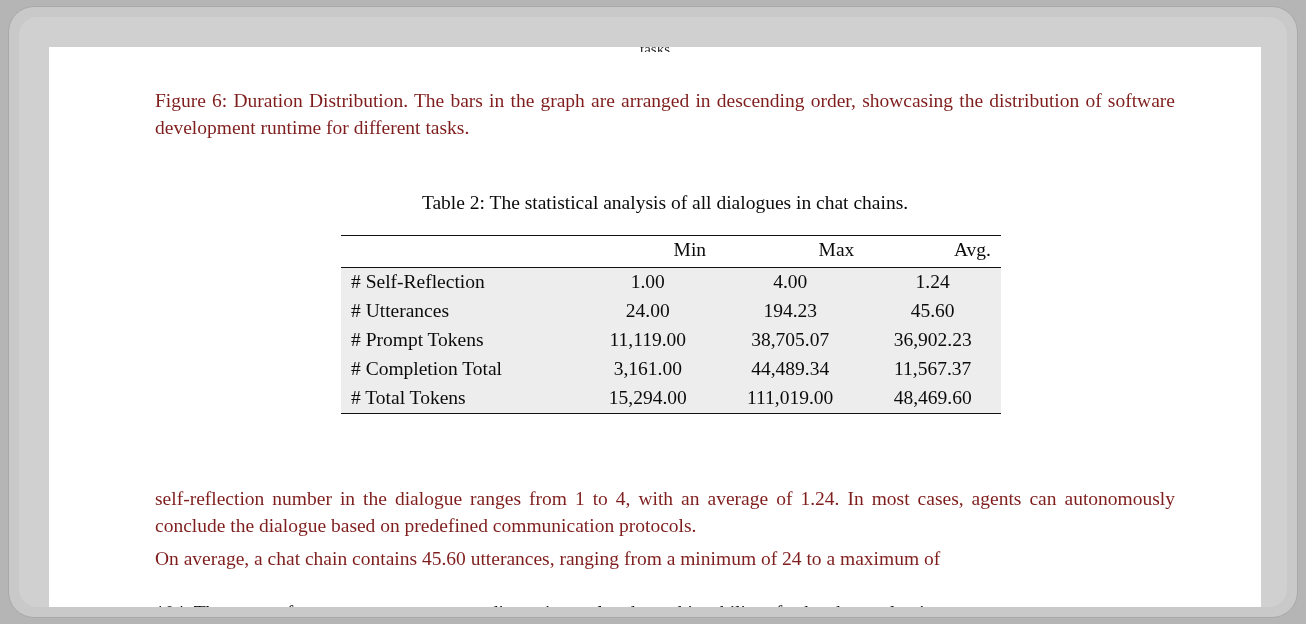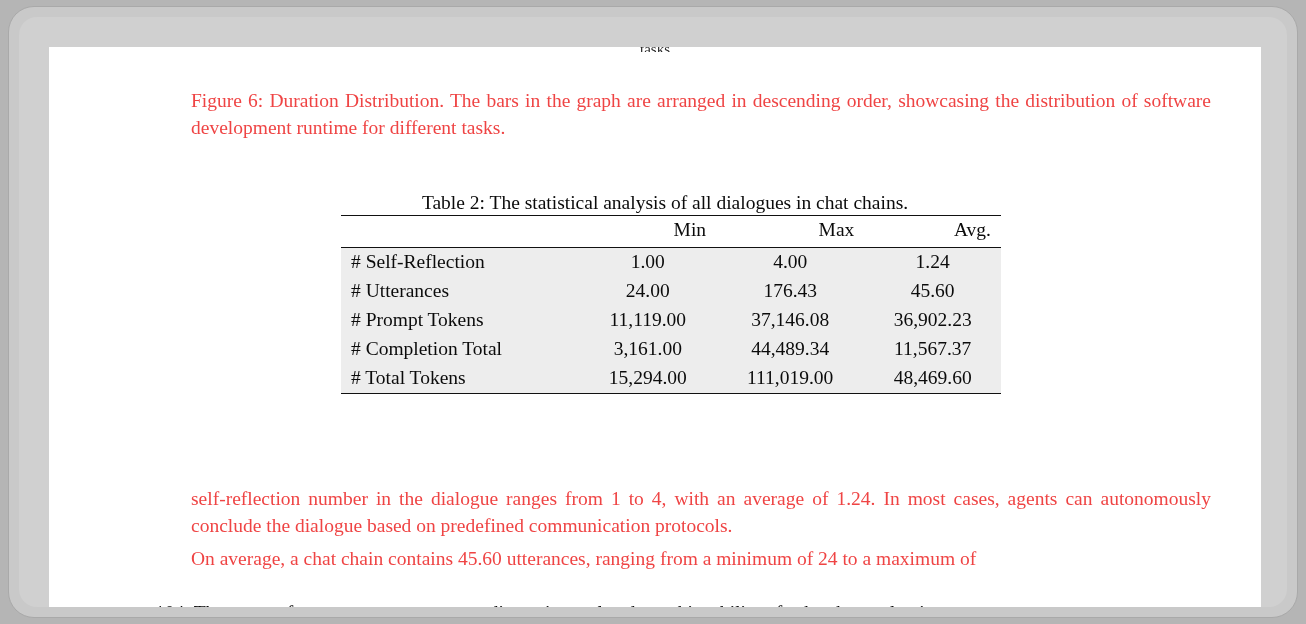--- a/index.html
+++ b/index.html
@@ -68,23 +68,22 @@
     overflow: hidden;
     line-height: 16px;
   }
 
   .body-block {
     position: absolute;
     left: 106px;
     width: 1020px;
     font-size: 19.5px;
     line-height: 27px;
-    color: #ef4444;
+    color: #7f1d1d;
     text-align: justify;
-    margin-left: 36px;
   }
 
   #fig-caption { top: 40px; }
 
   .table-caption {
     position: absolute;
     left: 106px;
     width: 1020px;
     top: 145px;
     text-align: center;
@@ -97,20 +96,21 @@
     position: absolute;
     left: 292px;
     top: 168px;
     width: 660px;
   }
   table.stat-table {
     border-collapse: collapse;
     width: 660px;
     font-size: 19.5px;
     color: #0b0b0b;
+    margin-top: 20px;
   }
   table.stat-table th,
   table.stat-table td {
     padding: 3px 10px 4px 10px;
     font-weight: normal;
   }
   table.stat-table thead th {
     text-align: right;
     padding-bottom: 6px;
   }
@@ -174,27 +174,27 @@
             <tbody>
               <tr class="rule-mid">
                 <td class="rowlabel"># Self-Reflection</td>
                 <td class="num">1.00</td>
                 <td class="num">4.00</td>
                 <td class="num">1.24</td>
               </tr>
               <tr>
                 <td class="rowlabel"># Utterances</td>
                 <td class="num">24.00</td>
-                <td class="num">176.43</td>
+                <td class="num">194.23</td>
                 <td class="num">45.60</td>
               </tr>
               <tr>
                 <td class="rowlabel"># Prompt Tokens</td>
                 <td class="num">11,119.00</td>
-                <td class="num">37,146.08</td>
+                <td class="num">38,705.07</td>
                 <td class="num">36,902.23</td>
               </tr>
               <tr>
                 <td class="rowlabel"># Completion Total</td>
                 <td class="num">3,161.00</td>
                 <td class="num">44,489.34</td>
                 <td class="num">11,567.37</td>
               </tr>
               <tr class="rule-bot">
                 <td class="rowlabel"># Total Tokens</td>

